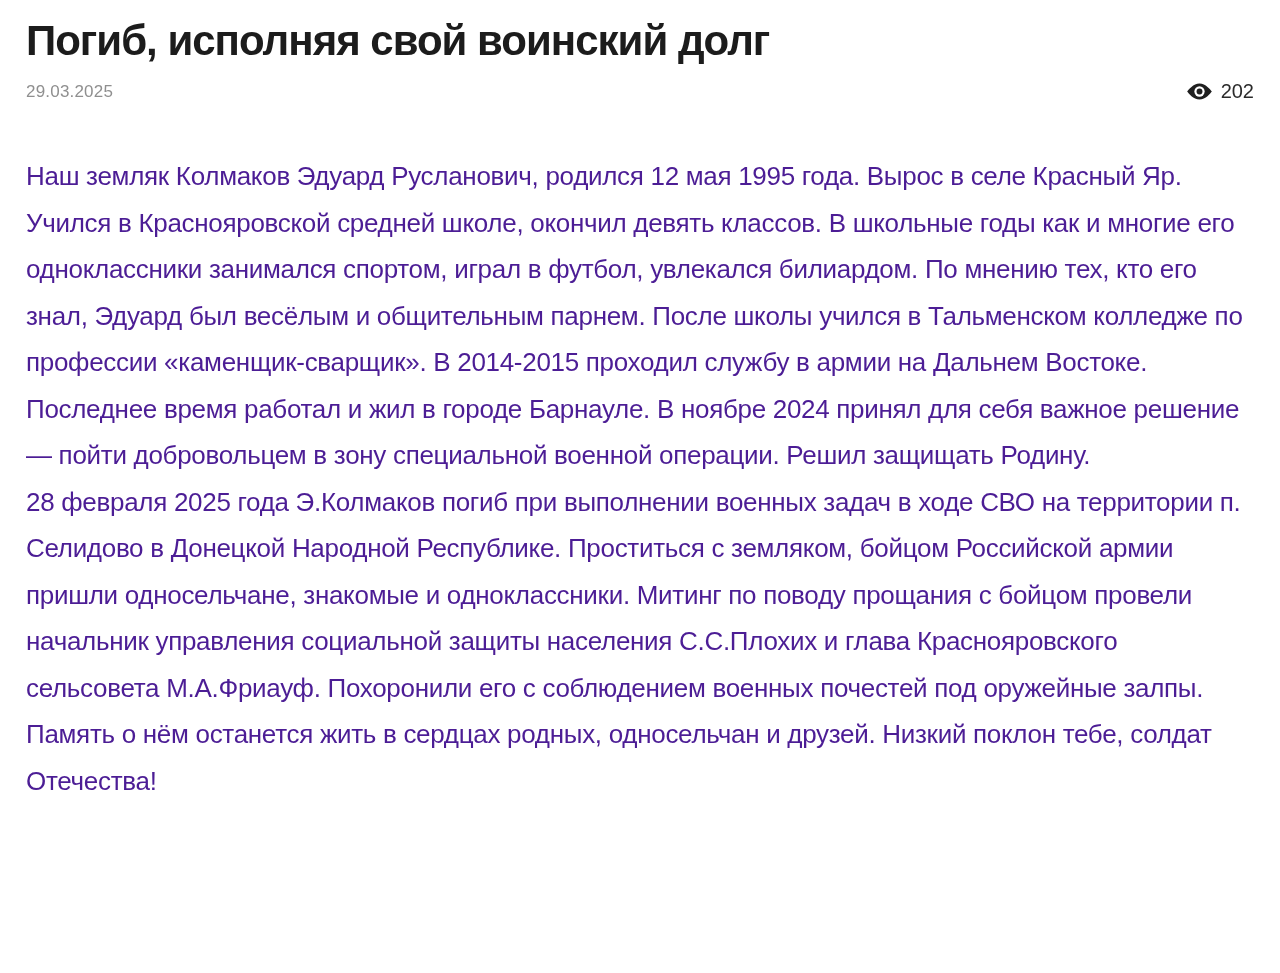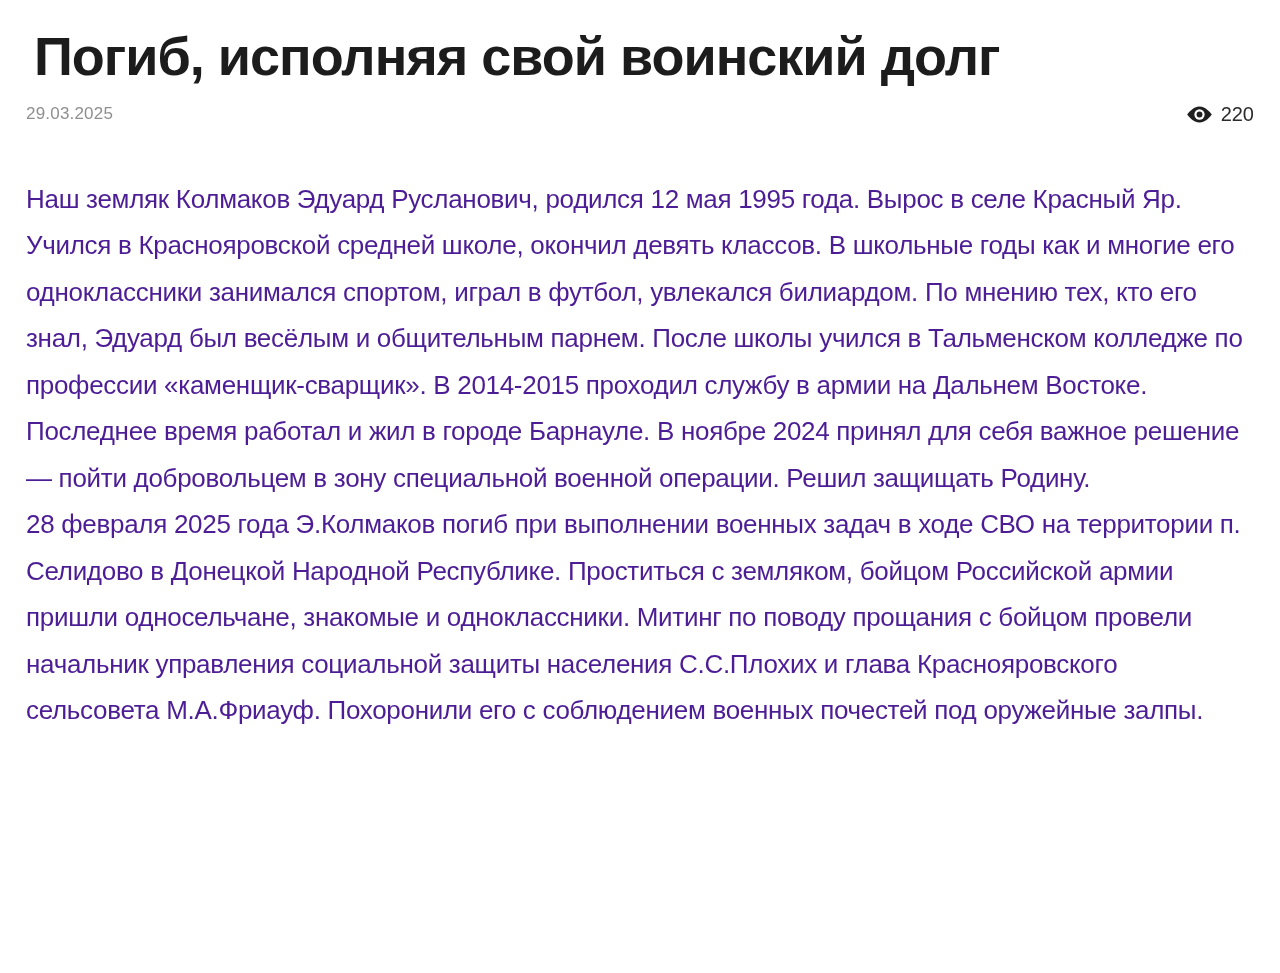--- a/index.html
+++ b/index.html
@@ -12,23 +12,23 @@
   .page {
     width: 1280px;
     height: 973px;
     overflow: hidden;
     background: #ffffff;
   }
   .container {
     padding: 16px 26px 0 26px;
   }
   h1.title {
-    margin: 8px;
+    margin: 0;
     padding: 0;
-    font-size: 54px;
+    font-size: 42px;
     line-height: 1.2;
     font-weight: 700;
     letter-spacing: -1px;
     color: #1c1c1c;
     white-space: nowrap;
   }
   .meta-row {
     margin-top: 14px;
     display: flex;
     align-items: center;
@@ -82,23 +82,24 @@
       <span class="date">29.03.2025</span>
 
       <span class="views">
         <span class="eye">
           <svg viewBox="0 0 28 20" width="27" height="19" aria-hidden="true">
             <path fill="#1f1f1f" d="M14 1.5 C7.5 1.5 2.4 8.2 1 10 c1.4 1.8 6.5 8.5 13 8.5 s11.6 -6.7 13 -8.5 C25.6 8.2 20.5 1.5 14 1.5 Z"></path>
             <circle cx="14" cy="10" r="5.4" fill="#ffffff"></circle>
             <circle cx="14" cy="10" r="3.1" fill="#1f1f1f"></circle>
           </svg>
         </span>
-        <span class="count">220</span>
+        <span class="count">202</span>
       </span>
     </div>
 
     <div class="article-body">
       <p>Наш земляк Колмаков Эдуард Русланович, родился 12 мая 1995 года. Вырос в селе Красный Яр. Учился в Краснояровской средней школе, окончил девять классов. В школьные годы как и многие его одноклассники занимался спортом, играл в футбол, увлекался билиардом. По мнению тех, кто его знал, Эдуард был весёлым и общительным парнем. После школы учился в Тальменском колледже по профессии «каменщик-сварщик». В 2014-2015 проходил службу в армии на Дальнем Востоке. Последнее время работал и жил в городе Барнауле. В ноябре 2024 принял для себя важное решение — пойти добровольцем в зону специальной военной операции. Решил защищать Родину.</p>
       <p>28 февраля 2025 года Э.Колмаков погиб при выполнении военных задач в ходе СВО на территории п. Селидово в Донецкой Народной Республике. Проститься с земляком, бойцом Российской армии пришли односельчане, знакомые и одноклассники. Митинг по поводу прощания с бойцом провели начальник управления социальной защиты населения С.С.Плохих и глава Краснояровского сельсовета М.А.Фриауф. Похоронили его с соблюдением военных почестей под оружейные залпы.</p>
+      <p>Память о нём останется жить в сердцах родных, односельчан и друзей. Низкий поклон тебе, солдат Отечества!</p>
     </div>
 
   </div>
 </div>
 
 </body></html>

